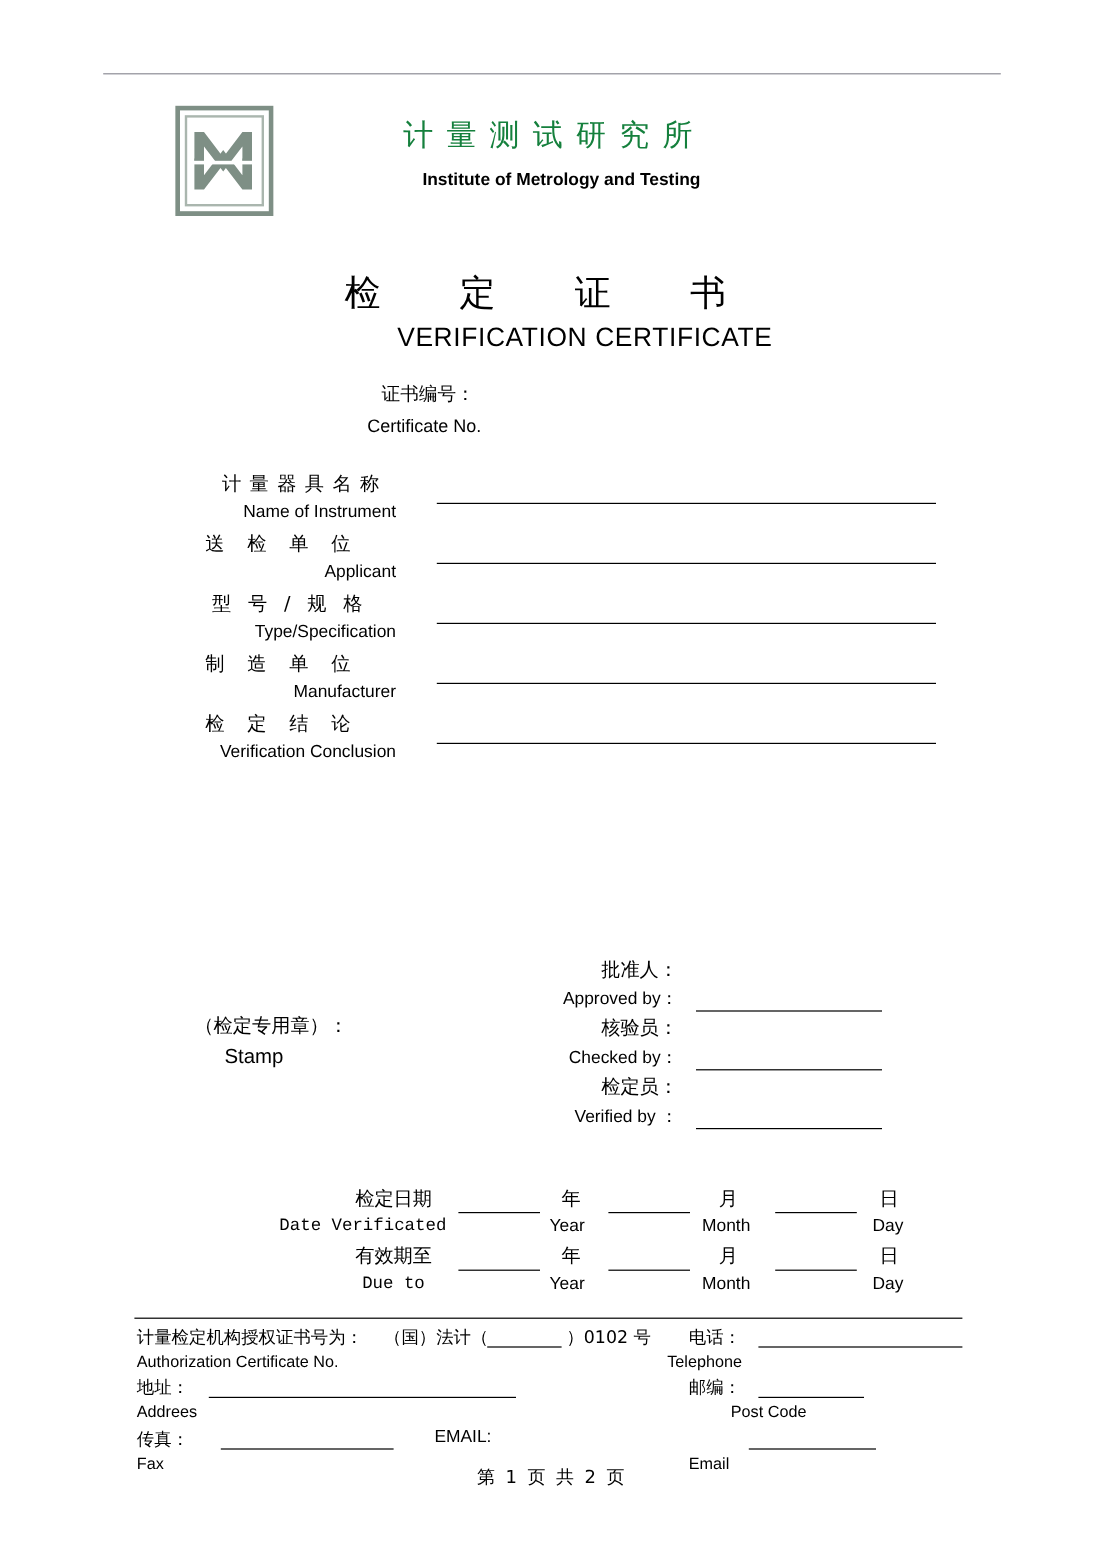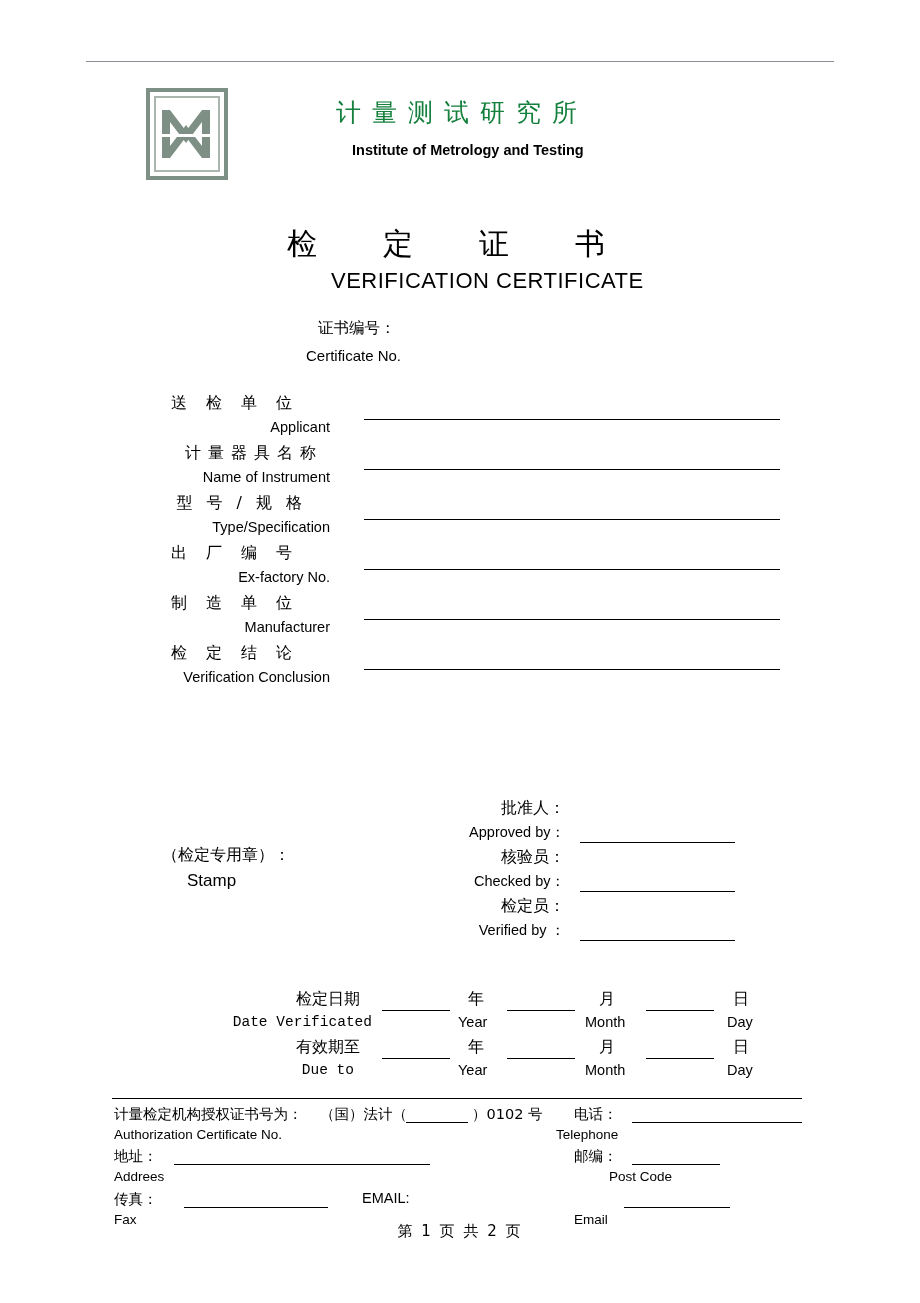--- a/index.html
+++ b/index.html
@@ -228,42 +228,37 @@
 
   <div class="abs cn" id="title-cn">检定证书</div>
   <div class="abs" id="title-en">VERIFICATION CERTIFICATE</div>
 
   <div class="abs cn" id="certno-cn">证书编号：</div>
   <div class="abs" id="certno-en">Certificate No.</div>
 
   <div id="fields">
 
     <div class="field-row">
+      <div class="f-cn cn sp-mid">计量器具名称</div>
+      <div class="f-en">Name of Instrument</div>
+      <div class="f-line"></div>
+    </div>
+
+    <div class="field-row">
       <div class="f-cn cn sp-wide">送检单位</div>
       <div class="f-en">Applicant</div>
       <div class="f-line"></div>
     </div>
 
     <div class="field-row">
-      <div class="f-cn cn sp-mid">计量器具名称</div>
-      <div class="f-en">Name of Instrument</div>
-      <div class="f-line"></div>
-    </div>
-
-    <div class="field-row">
       <div class="f-cn cn sp-tight">型号/规格</div>
       <div class="f-en">Type/Specification</div>
       <div class="f-line"></div>
     </div>
 
-    <div class="field-row">
-      <div class="f-cn cn sp-wide">出厂编号</div>
-      <div class="f-en">Ex-factory No.</div>
-      <div class="f-line"></div>
-    </div>
 
     <div class="field-row">
       <div class="f-cn cn sp-wide">制造单位</div>
       <div class="f-en">Manufacturer</div>
       <div class="f-line"></div>
     </div>
 
 
     <div class="field-row">
       <div class="f-cn cn sp-wide">检定结论</div>

